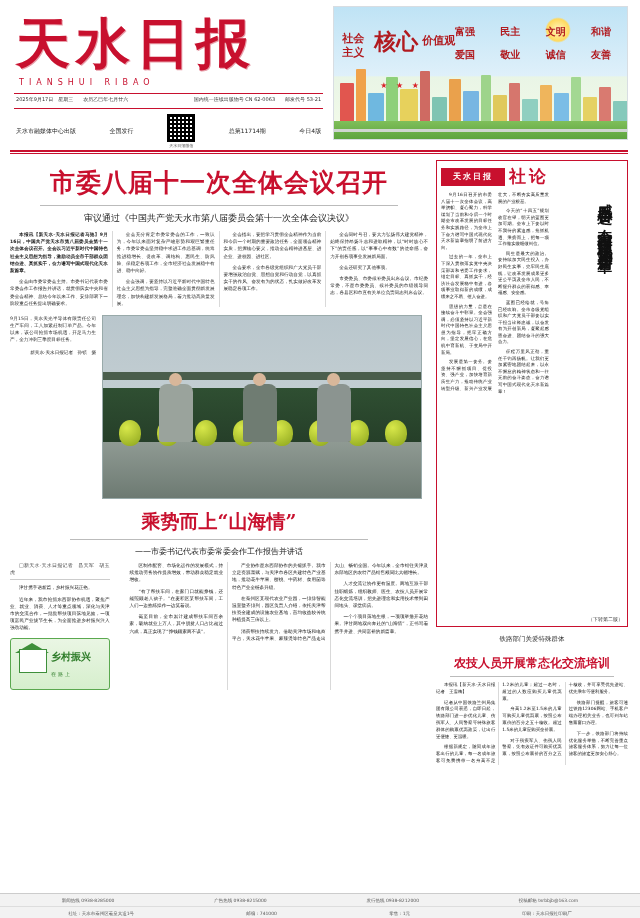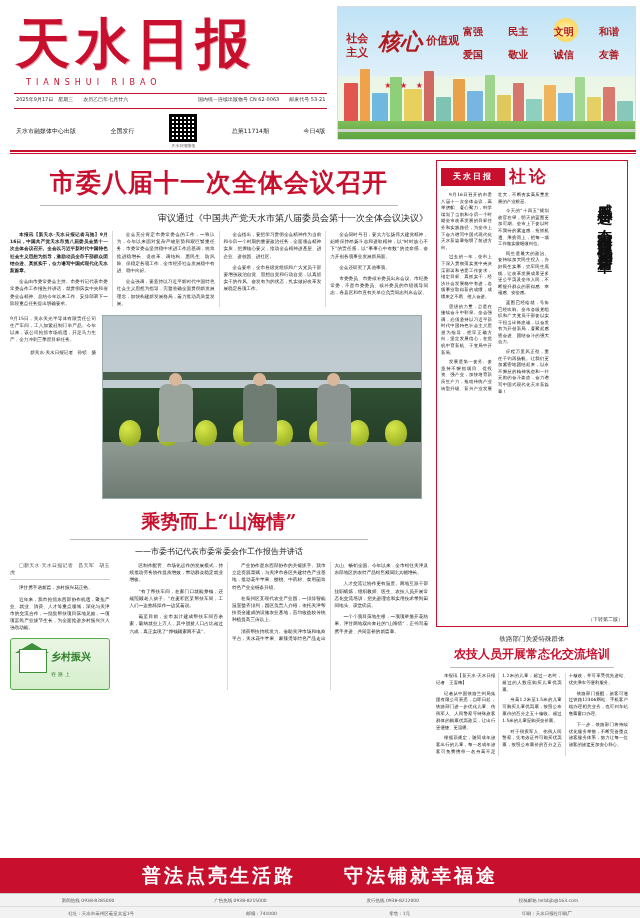--- a/index.html
+++ b/index.html
@@ -4,37 +4,37 @@
 <style>
   html,body{margin:0;padding:0;}
   body{
     width:640px;height:918px;
     background:#ffffff;
     font-family:"DejaVu Sans","Liberation Sans",sans-serif;
     color:#111;
     overflow:hidden;
     position:relative;
   }
-  .page{position:relative;width:640px;height:918px;box-sizing:border-box;padding:6px 4px 0 10px;}
+  .page{position:relative;width:640px;height:918px;box-sizing:border-box;padding:6px 12px 0 10px;}
 
   
   .masthead{display:flex;align-items:flex-start;height:140px;}
   .mast-left{width:325px;position:relative;}
   .mast-title{
     font-family:"DejaVu Serif","Liberation Serif",serif;
     font-weight:bold;
     color:#c8102e;
     font-size:54px;
     letter-spacing:6px;
     line-height:1;
     margin:10px 0 0 6px;
     text-shadow:1px 1px 0 #e8a0ab;
   }
   .mast-pinyin{
-    color:#c8102e;font-size:8px;letter-spacing:5px;margin:8px 0 0 16px;
+    color:#c8102e;font-size:8px;letter-spacing:5px;margin:8px 0 0 9px;
   }
   .mast-rule{border-top:1px solid #c8102e;margin:6px 4px 2px 4px;}
   .mast-meta{display:flex;justify-content:space-between;font-size:5px;color:#333;padding:0 6px;}
   .mast-meta2{display:flex;justify-content:space-between;font-size:6px;color:#222;padding:3px 6px 0 6px;align-items:center;}
   .qr{width:26px;height:26px;background:
       repeating-linear-gradient(0deg,#000 0 2px,#fff 2px 4px),
       repeating-linear-gradient(90deg,#000 0 2px,#fff 2px 4px);
       background-blend-mode:multiply;border:1px solid #000;}
   .qr-wrap{display:flex;flex-direction:column;align-items:center;}
   .qr-label{font-size:4px;color:#555;margin-top:1px;}
@@ -51,38 +51,38 @@
   .banner .road{position:absolute;left:0;bottom:0;width:100%;height:18px;background:linear-gradient(#7fbf5a,#5da43f);}
   .banner .roadline{position:absolute;left:0;bottom:7px;width:100%;height:3px;background:#cfd6d2;}
   .bld{position:absolute;bottom:0;border-radius:1px;}
   .banner-text{position:absolute;right:6px;top:18px;width:176px;color:#b11a1f;}
   .bt-row{display:flex;justify-content:space-between;font-size:10px;font-weight:bold;margin-bottom:9px;
     font-family:"DejaVu Serif","Liberation Serif",serif;}
   .bt-row span{width:40px;text-align:center;}
   .banner-left-title{position:absolute;left:8px;top:24px;width:108px;color:#b11a1f;
     font-family:Liberation Serif, serif;font-weight:bold;}
   .blt-a{font-size:11px;line-height:14px;}
-  .blt-core{position:absolute;left:40px;top:20px;font-size:22px;color:#b11a1f;font-weight:bold;font-style:italic;}
+  .blt-core{position:absolute;left:40px;top:20px;font-size:22px;color:#b11a1f;font-weight:bold;}
   .stars{position:absolute;left:46px;top:74px;color:#d8232a;font-size:8px;letter-spacing:3px;}
 
   .thick-rule{border-top:2px solid #c8102e;margin:4px 0 0 0;}
   .thin-rule{border-top:1px solid #c8102e;margin:1px 0 6px 0;}
 
   
   .body-grid{display:flex;gap:8px;}
   .col-left{width:418px;}
   .col-right{width:192px;}
 
   .headline{
     text-align:center;color:#c8102e;font-weight:bold;
     font-family:"DejaVu Serif","Liberation Serif",serif;
     font-size:25px;letter-spacing:1px;margin:6px 0 6px 0;
   }
   .subhead{
-    text-align:right;font-size:9px;color:#222;margin-bottom:6px;
+    text-align:center;font-size:9px;color:#222;margin-bottom:6px;
     font-family:"DejaVu Serif","Liberation Serif",serif;
   }
   .hl-rule{border-top:1px solid #bbb;margin:4px 30px 6px 30px;}
 
   .cols4{column-count:4;column-gap:9px;column-rule:1px solid #d9d9d9;font-size:4.6px;line-height:7.2px;
     text-align:justify;color:#222;}
   .cols4 p{margin:0 0 4px 0;text-indent:9px;}
   .lead{font-weight:bold;}
 
   
@@ -129,21 +129,21 @@
     font-family:"DejaVu Serif","Liberation Serif",serif;}
   .edit-wrap{display:flex;gap:6px;margin-top:4px;}
   .edit-text{width:108px;font-size:4.4px;line-height:6.6px;text-align:justify;column-count:2;column-gap:6px;}
   .edit-text p{margin:0 0 3px 0;text-indent:8px;}
   .edit-vtitle{width:62px;writing-mode:vertical-rl;text-orientation:upright;
     font-family:"DejaVu Serif","Liberation Serif",serif;font-weight:bold;color:#111;
     font-size:15px;letter-spacing:2px;line-height:24px;height:420px;}
   .cont-note{text-align:right;font-size:5px;color:#333;margin-top:4px;}
 
   .r-sec{margin-top:8px;}
-  .r-kicker{text-align:center;font-size:6.5px;color:#333;margin-bottom:2px;}
+  .r-kicker{text-align:center;font-size:6.5px;color:#333;margin-bottom:11px;}
   .r-title{text-align:center;color:#c8102e;font-weight:bold;font-size:12px;
     font-family:"DejaVu Serif","Liberation Serif",serif;margin-bottom:4px;}
   .r-rule{border-top:1px solid #bbb;margin:3px 14px 5px 14px;}
   .r-cols{column-count:3;column-gap:7px;column-rule:1px solid #d9d9d9;font-size:4.4px;line-height:6.8px;text-align:justify;}
   .r-cols p{margin:0 0 4px 0;text-indent:8px;}
 
   
   .slogan{position:absolute;left:0;bottom:24px;width:640px;height:36px;background:#c8102e;
     display:flex;align-items:center;justify-content:center;gap:48px;}
   .slogan span{color:#fff;font-size:19px;font-weight:bold;letter-spacing:3px;
@@ -342,24 +342,20 @@
           <p>根据新规定，随同成年旅客出行的儿童，每一名成年旅客可免费携带一名身高不足1.2米的儿童；超过一名时，超过的人数应购买儿童优惠票。</p>
           <p>身高1.2米至1.5米的儿童可购买儿童优惠票，按照公布票价的百分之五十核收。超过1.5米的儿童应购买全价票。</p>
           <p>对于残疾军人、伤残人民警察，凭有效证件可购买优惠票，按照公布票价的百分之五十核收，并可享受优先进站、优先乘车等便利服务。</p>
           <p>铁路部门提醒，旅客可通过铁路12306网站、手机客户端办理相关业务，也可到车站售票窗口办理。</p>
           <p>下一步，铁路部门将持续优化服务举措，不断完善重点旅客服务体系，努力让每一位旅客的旅途更加安心舒心。</p>
         </div>
       </div>
     </div>
   </div>
 
-  <div class="slogan">
-    <span>普法点亮生活路</span>
-    <span>守法铺就幸福途</span>
-  </div>
 
   <div class="footbar">
     <div class="fb-row">
       <div>新闻热线 0938-8285000</div>
       <div>广告热线 0938-8215000</div>
       <div>发行热线 0938-8212000</div>
       <div>投稿邮箱 tsrbbjb@163.com</div>
     </div>
     <div class="fb-row b">
       <div>社址：天水市秦州区羲皇大道1号</div>

